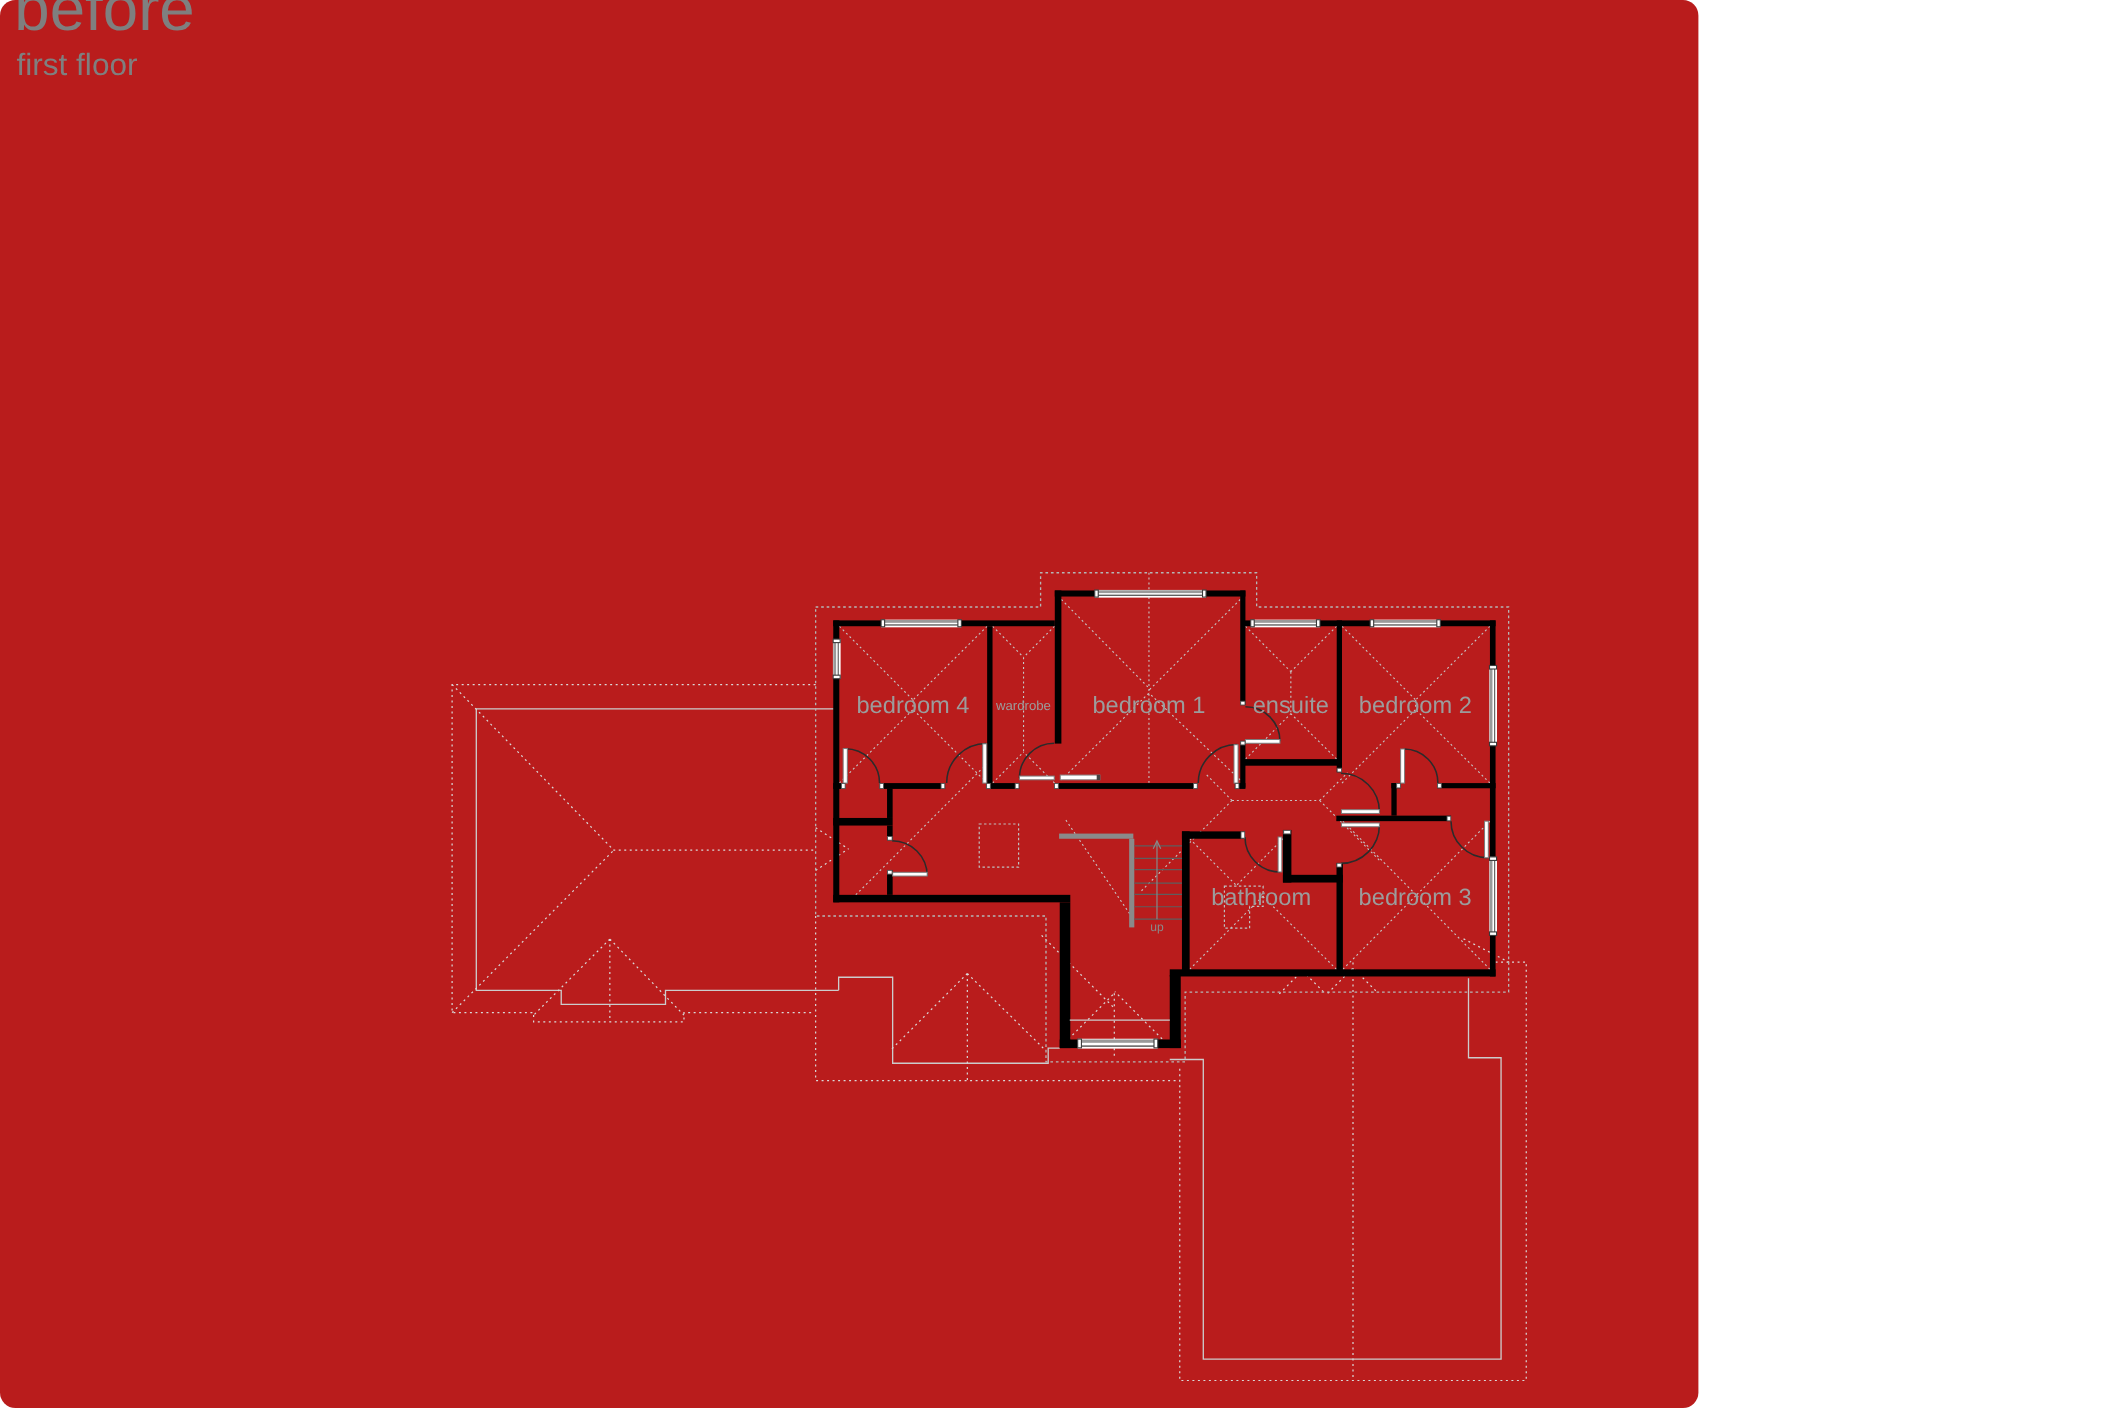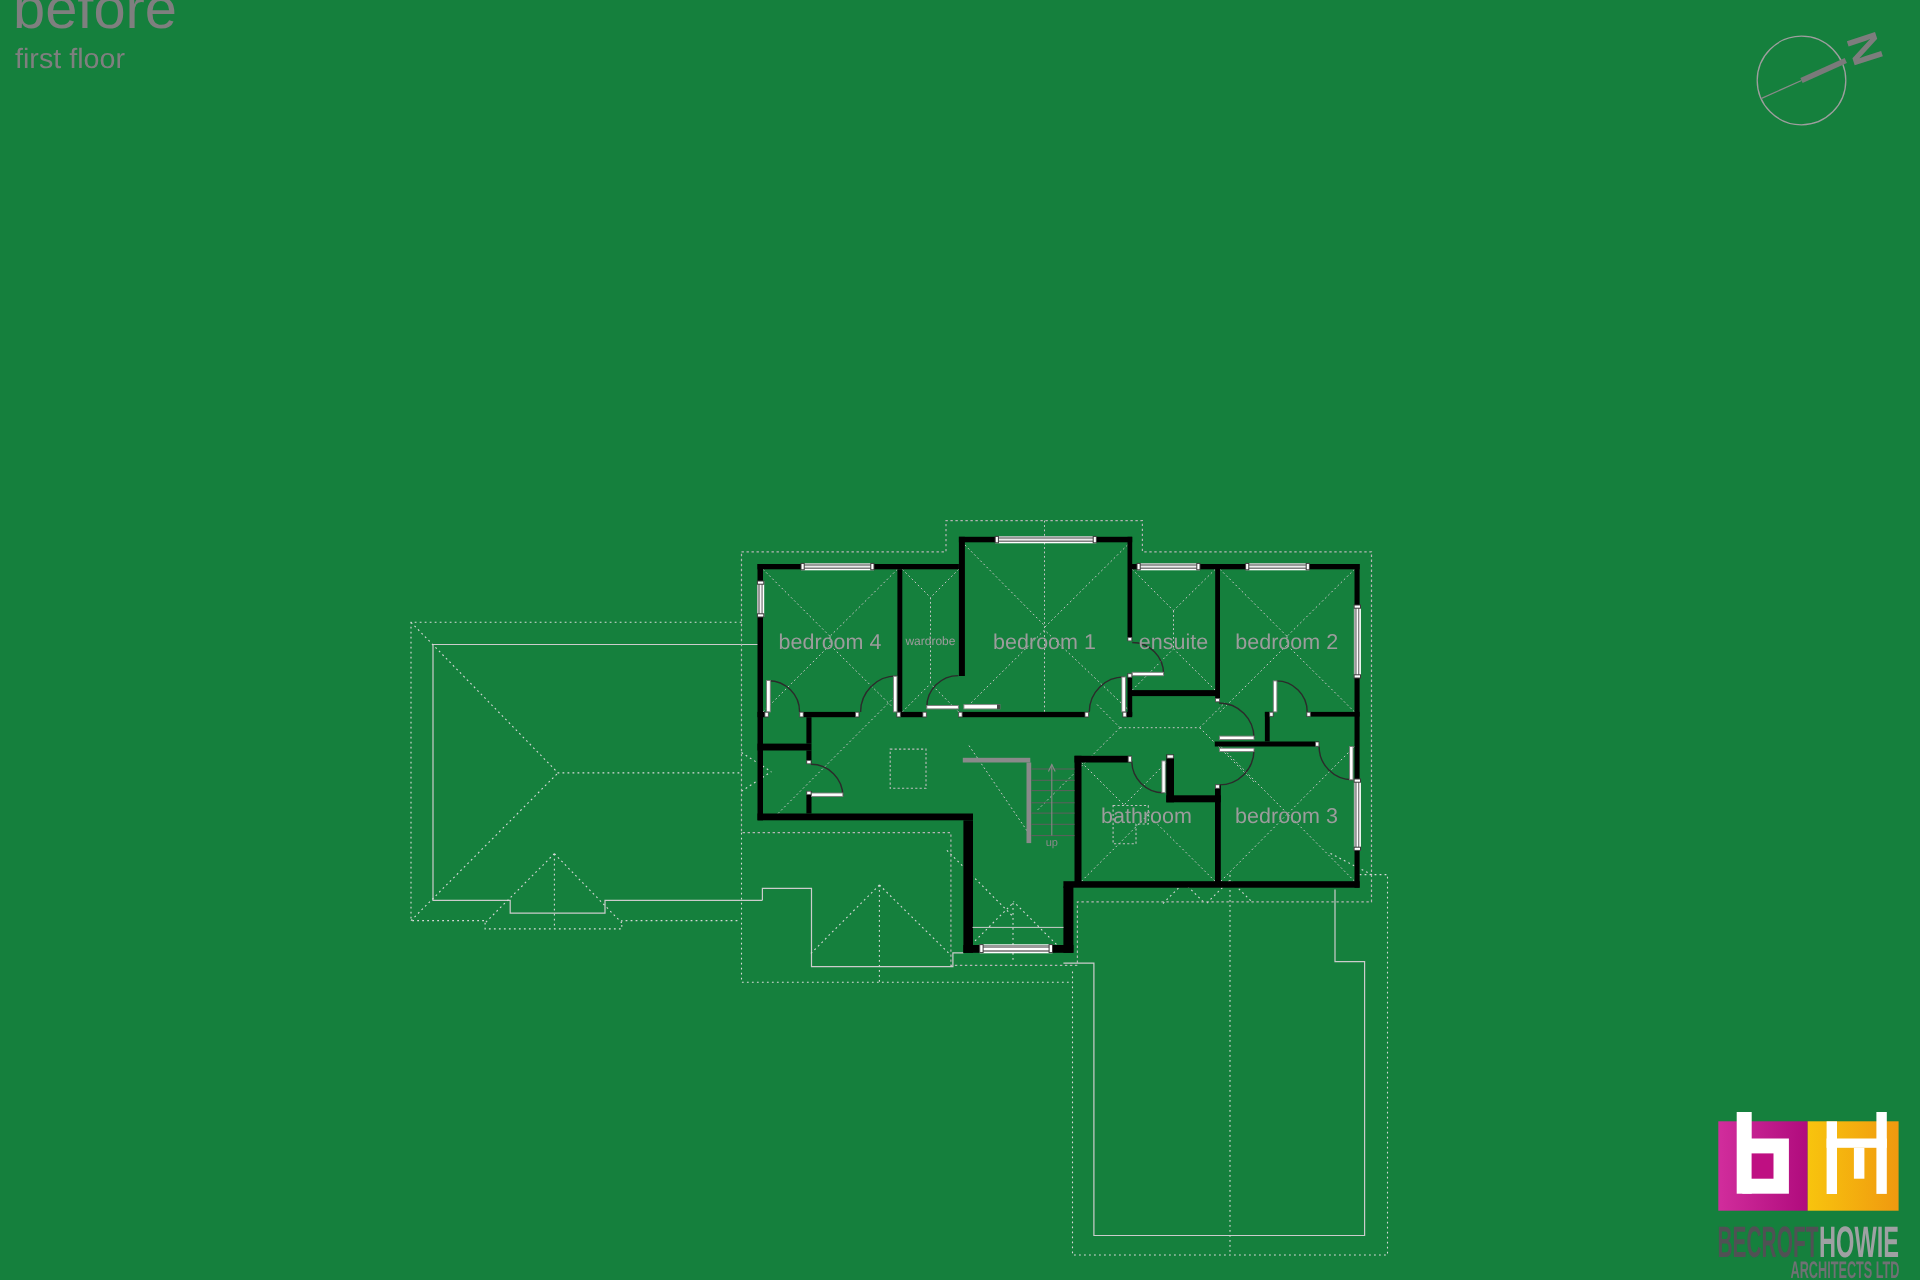--- a/index.html
+++ b/index.html
@@ -1,16 +1,16 @@
 <!DOCTYPE html>
 <html><head>
 <meta charset="utf-8">
 <style>
   html,body{margin:0;padding:0;background:#ffffff;}
-  #page{position:relative;width:1920px;height:1280px;background:#15803d;overflow:hidden;}
+  #page{position:relative;width:1544px;height:1280px;background:#b91c1c;overflow:hidden;border-radius:14px;}
   svg text{font-family:"Liberation Sans",sans-serif;text-rendering:geometricPrecision;}
 </style>
 </head>
 <body>
 <div id="page">
 <svg width="1920" height="1280" viewBox="0 0 1920 1280">
 <defs>
 <linearGradient id="pg" x1="0" y1="0" x2="1" y2="0">
 <stop offset="0" stop-color="#d12d9c"></stop>
           <stop offset="1" stop-color="#b00b7d"></stop>

